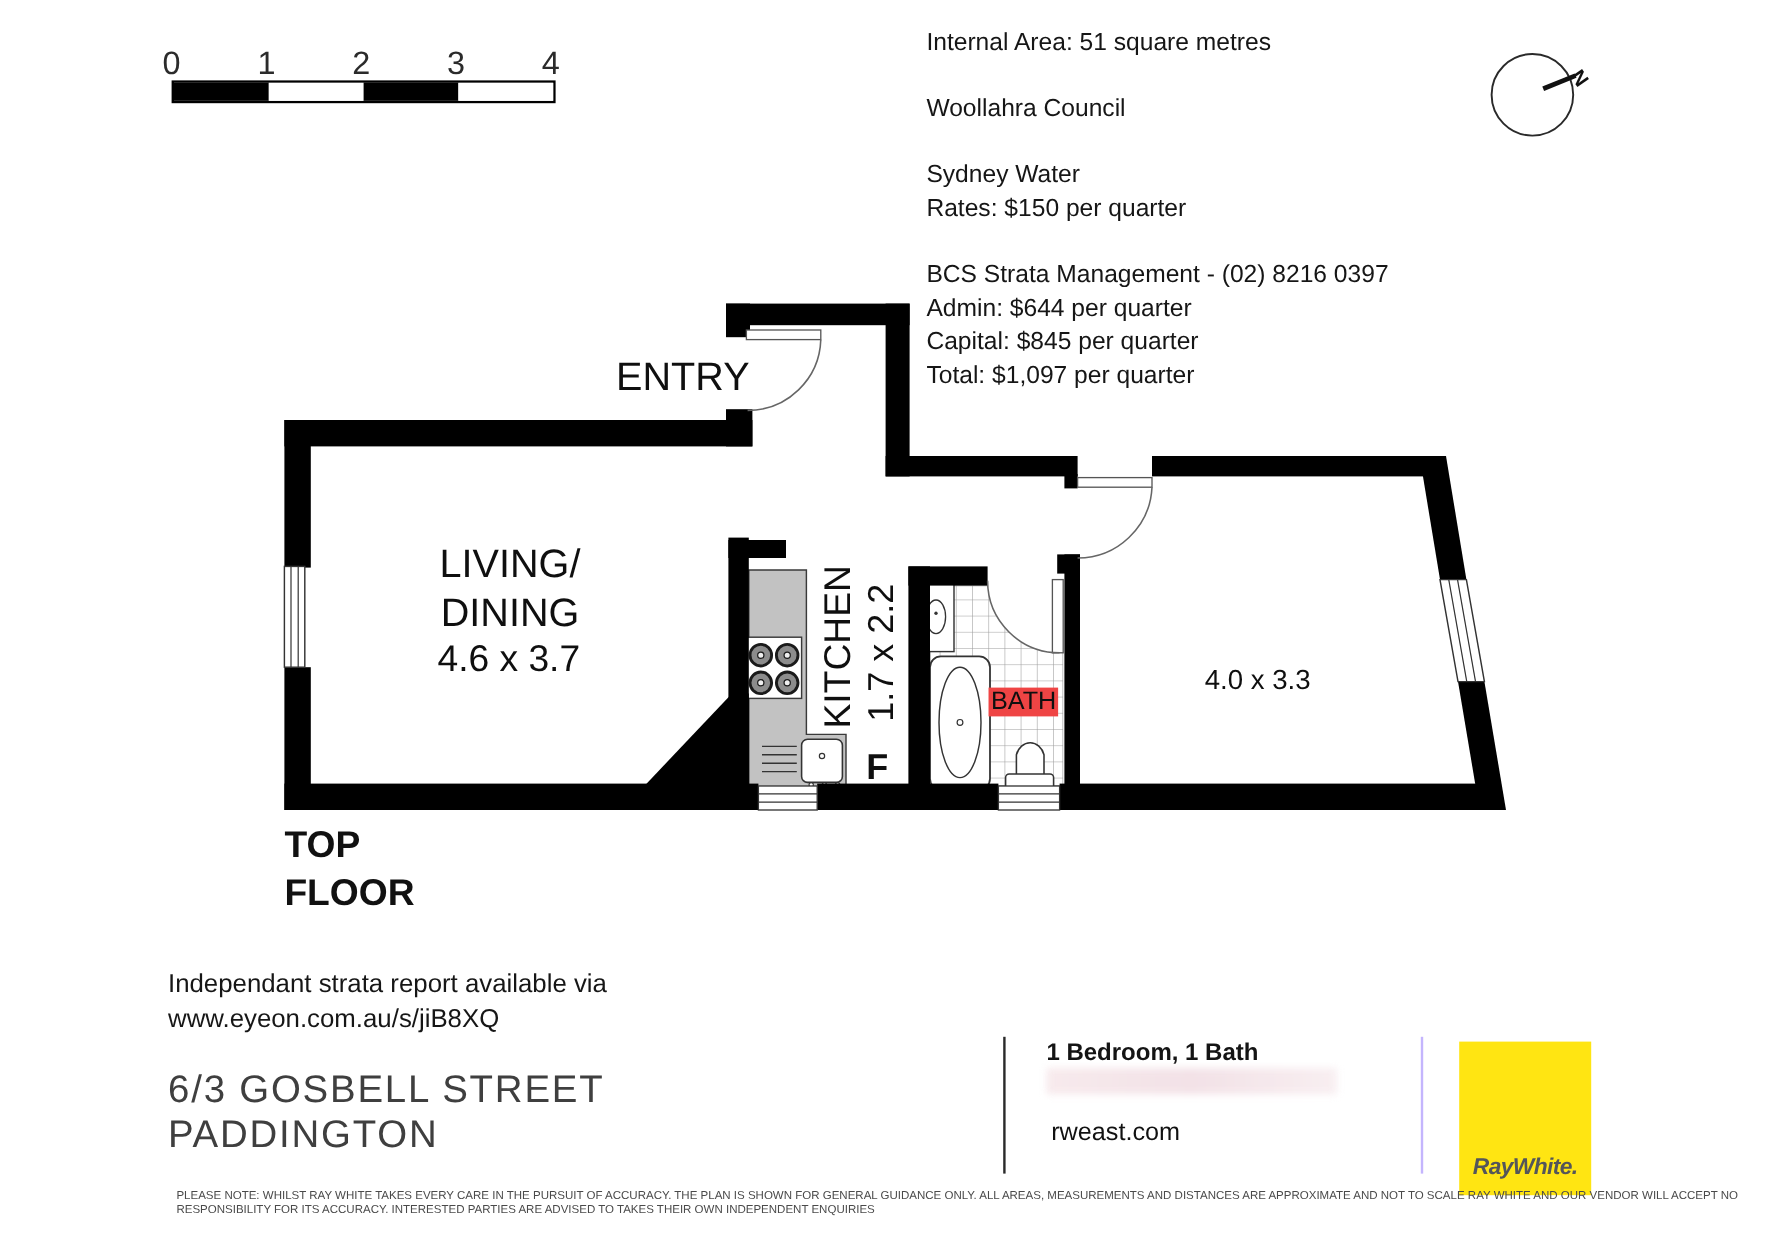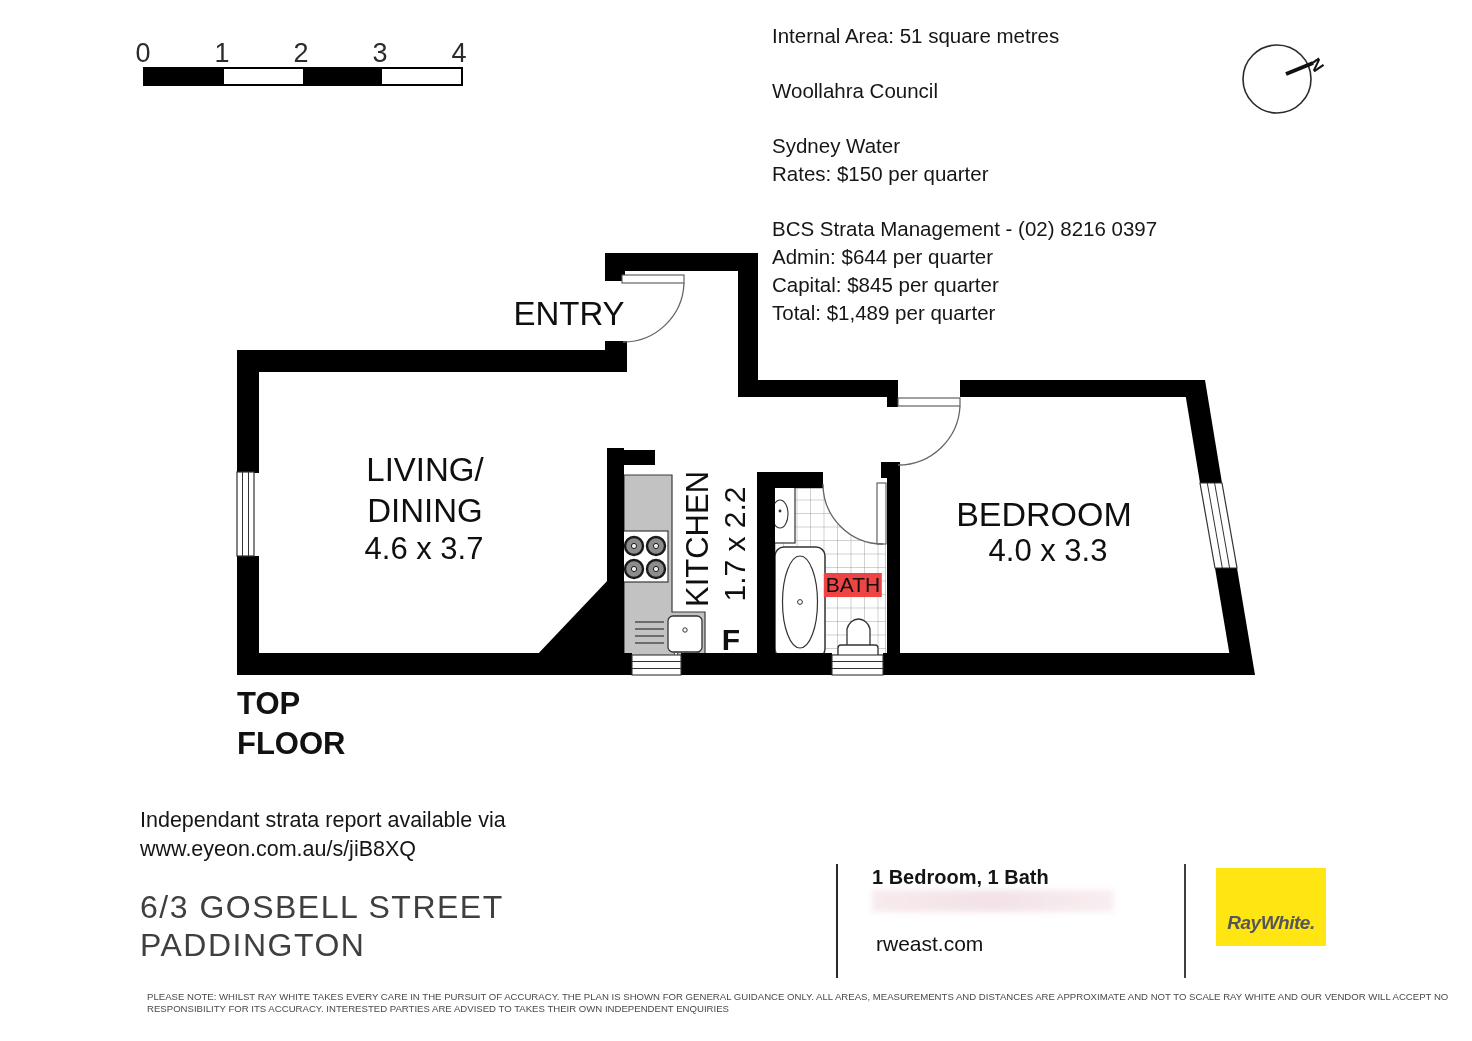--- a/index.html
+++ b/index.html
@@ -15,26 +15,26 @@
   #info{left:772px;top:22px;font-size:20.5px;line-height:28px;color:#161616;}
   #info p{margin:0;}
   .gap{margin-top:27px !important;}
   
   .plan-label{position:absolute;transform:translate(-50%,-50%);white-space:nowrap;color:#0f0f0f;}
   .rot{position:absolute;transform:translate(-50%,-50%) rotate(-90deg);white-space:nowrap;color:#0f0f0f;}
   
   #topfloor{left:237px;top:684px;font-size:31px;font-weight:bold;line-height:40px;color:#111;}
   #strata-report{left:140px;top:806px;font-size:21.5px;line-height:29px;color:#161616;}
   #address{left:140px;top:888px;font-size:32px;line-height:38px;letter-spacing:1.5px;font-weight:300;color:#3f3f3f;}
-  #listing{left:836px;top:864px;width:346px;height:114px;border-left:2px solid #2a2a2a;border-right:2px solid #404040;}
+  #listing{left:836px;top:864px;width:346px;height:114px;border-left:2px solid #2a2a2a;border-right:2px solid #c4b5fd;}
   #beds{position:absolute;left:34px;top:2px;font-size:20px;font-weight:bold;color:#141414;}
   #redaction{position:absolute;left:34px;top:26px;width:242px;height:22px;
              background:linear-gradient(90deg,#f6e7ea,#f1dde3,#f7ecef);filter:blur(3px);opacity:.85;}
   #website{position:absolute;left:38px;top:68px;font-size:21px;color:#111;}
-  #rw-logo{left:1216px;top:868px;width:110px;height:78px;background:#FFE512;}
+  #rw-logo{left:1216px;top:868px;width:110px;height:128px;background:#FFE512;}
   #rw-logo span{position:absolute;left:0;right:0;bottom:12px;text-align:center;
                 font-size:19px;font-weight:bold;font-style:italic;color:#54565A;letter-spacing:-0.5px;}
   #disclaimer{left:147px;top:991px;font-size:9.6px;line-height:12px;color:#4a4a4a;white-space:nowrap;}
 </style>
 </head>
 <body>
 
 <div id="canvas">
 
   <div id="scale-ticks" class="abs" style="left:0;top:38px;height:28px;width:100%;">
@@ -52,21 +52,21 @@
   </div>
 
   <div id="info" class="abs">
     <p>Internal Area: 51 square metres</p>
     <p class="gap">Woollahra Council</p>
     <p class="gap">Sydney Water</p>
     <p>Rates: $150 per quarter</p>
     <p class="gap">BCS Strata Management - (02) 8216 0397</p>
     <p>Admin: $644 per quarter</p>
     <p>Capital: $845 per quarter</p>
-    <p>Total: $1,489 per quarter</p>
+    <p>Total: $1,097 per quarter</p>
   </div>
 
   <svg class="abs" style="left:0;top:0" width="1472" height="1041" viewBox="0 0 1472 1041">
     <defs>
       <pattern id="tiles" width="13.5" height="13.5" patternUnits="userSpaceOnUse">
         <path d="M13.5 0 L0 0 0 13.5" fill="none" stroke="#9a9a9a" stroke-width="0.9"></path>
       </pattern>
       <clipPath id="bathclip">
           <rect x="775" y="488" width="111" height="167"></rect>
         </clipPath>
@@ -187,22 +187,21 @@
   </svg>
 
   <div class="plan-label" style="left:569px;top:314px;font-size:33px;">ENTRY</div>
   <div class="plan-label" style="left:425px;top:470px;font-size:33px;">LIVING/</div>
   <div class="plan-label" style="left:425px;top:511px;font-size:33px;text-align:center;">DINING</div>
   <div class="plan-label" style="left:424px;top:549px;font-size:31px;">4.6 x 3.7</div>
   <div class="rot" style="left:698px;top:539px;font-size:31px;">KITCHEN</div>
   <div class="rot" style="left:735px;top:544px;font-size:30px;">1.7 x 2.2</div>
   <div class="plan-label" style="left:731px;top:640px;font-size:30px;font-weight:bold;">F</div>
   <div class="plan-label" style="left:853px;top:585px;font-size:21px;background:#ef4444;padding:0 2px;">BATH</div>
-  <div class="plan-label" style="left:1044px;top:514px;font-size:34px;">BEDROOM</div>
-  <div class="plan-label" style="left:1048px;top:551px;font-size:31px;">4.0 x 3.3</div>
+  <div class="plan-label" style="left:1048px;top:567px;font-size:23px;">4.0 x 3.3</div>
 
   <div id="topfloor" class="abs">
     <div>TOP</div>
     <div>FLOOR</div>
   </div>
 
   <div id="strata-report" class="abs">
     <div>Independant strata report available via</div>
     <div>www.eyeon.com.au/s/jiB8XQ</div>
   </div>

